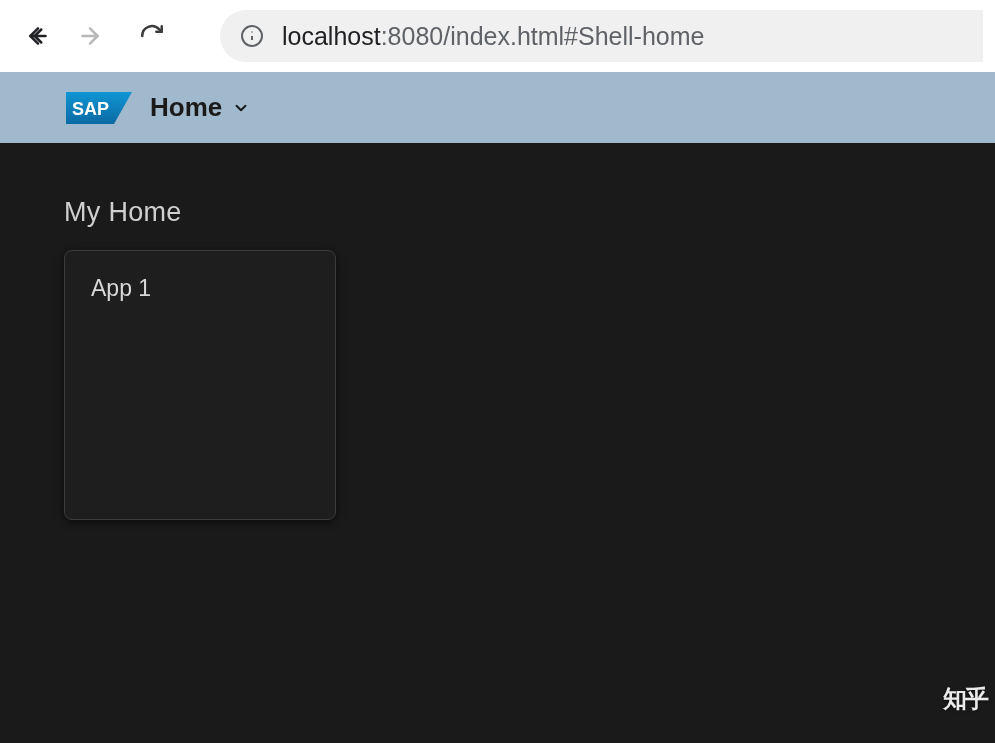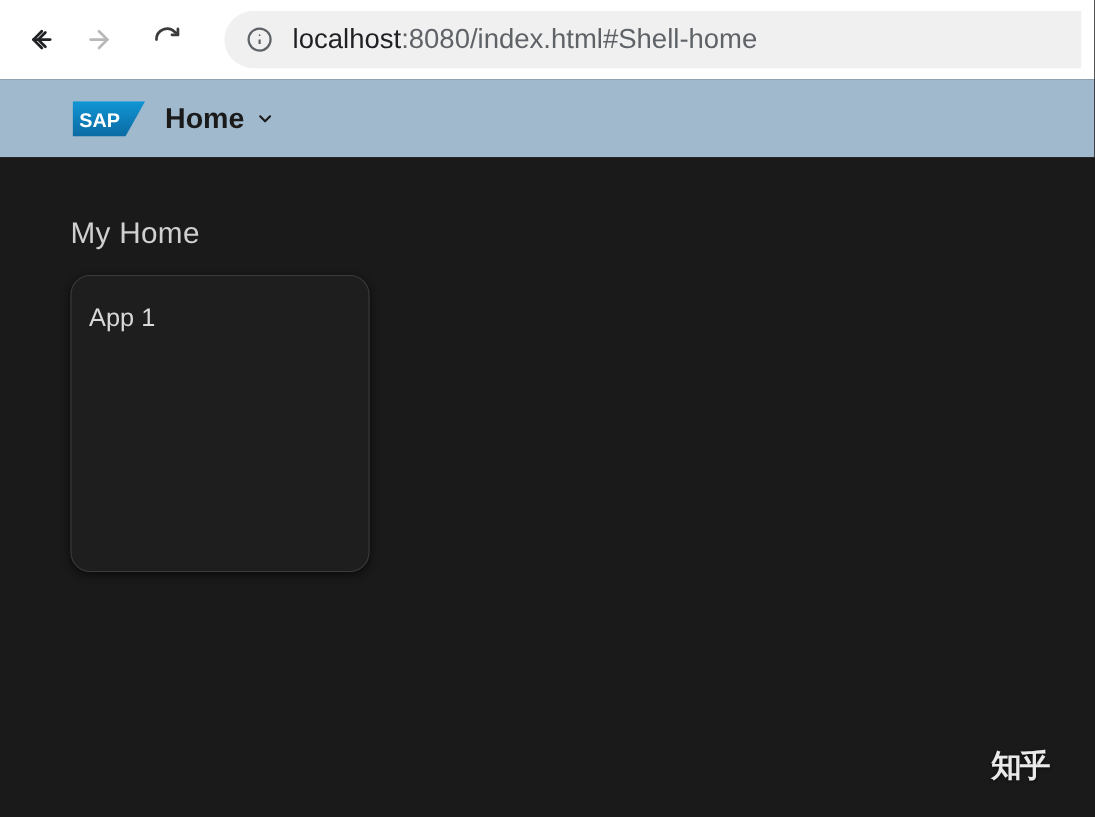--- a/index.html
+++ b/index.html
@@ -12,21 +12,21 @@
       position: relative;
     }
 
     
     .browser-chrome {
       height: 72px;
       background: #fff;
       display: flex;
       align-items: center;
       padding: 0 12px;
-      gap: 8px;
+      gap: 24px;
     }
     .nav-buttons {
       display: flex;
       align-items: center;
       gap: 16px;
       padding: 0 4px 0 8px;
     }
     .nav-btn {
       display: flex;
       align-items: center;
@@ -88,43 +88,43 @@
       font-weight: 400;
       padding-top: 54px;
       padding-bottom: 22px;
       letter-spacing: 0.3px;
     }
     .tile {
       width: 272px;
       height: 270px;
       background: #1e1e1e;
       border: 1px solid #3c3c3c;
-      border-radius: 18px;
+      border-radius: 8px;
       box-shadow: 0 2px 8px rgba(0,0,0,0.6);
-      padding: 24px 26px 24px 16px;
+      padding: 24px 26px 24px 26px;
       display: flex;
       justify-content: space-between;
       cursor: pointer;
     }
     .tile-title {
       font-size: 23px;
       color: #d8d8d8;
       font-weight: 400;
     }
     .tile-subtitle {
       font-size: 22px;
       color: #9a9a9a;
     }
 
     .watermark {
       position: absolute;
       bottom: 28px;
-      right: 42px;
+      right: 8px;
       color: #eaeaea;
-      font-size: 28px;
+      font-size: 24px;
       display: flex;
       align-items: center;
       gap: 12px;
       text-shadow: 0 1px 3px rgba(0,0,0,0.6);
       pointer-events: none;
     }
     .zhihu-glyph {
       font-family: "Microsoft YaHei", sans-serif;
       font-weight: 700;
       letter-spacing: -2px;

